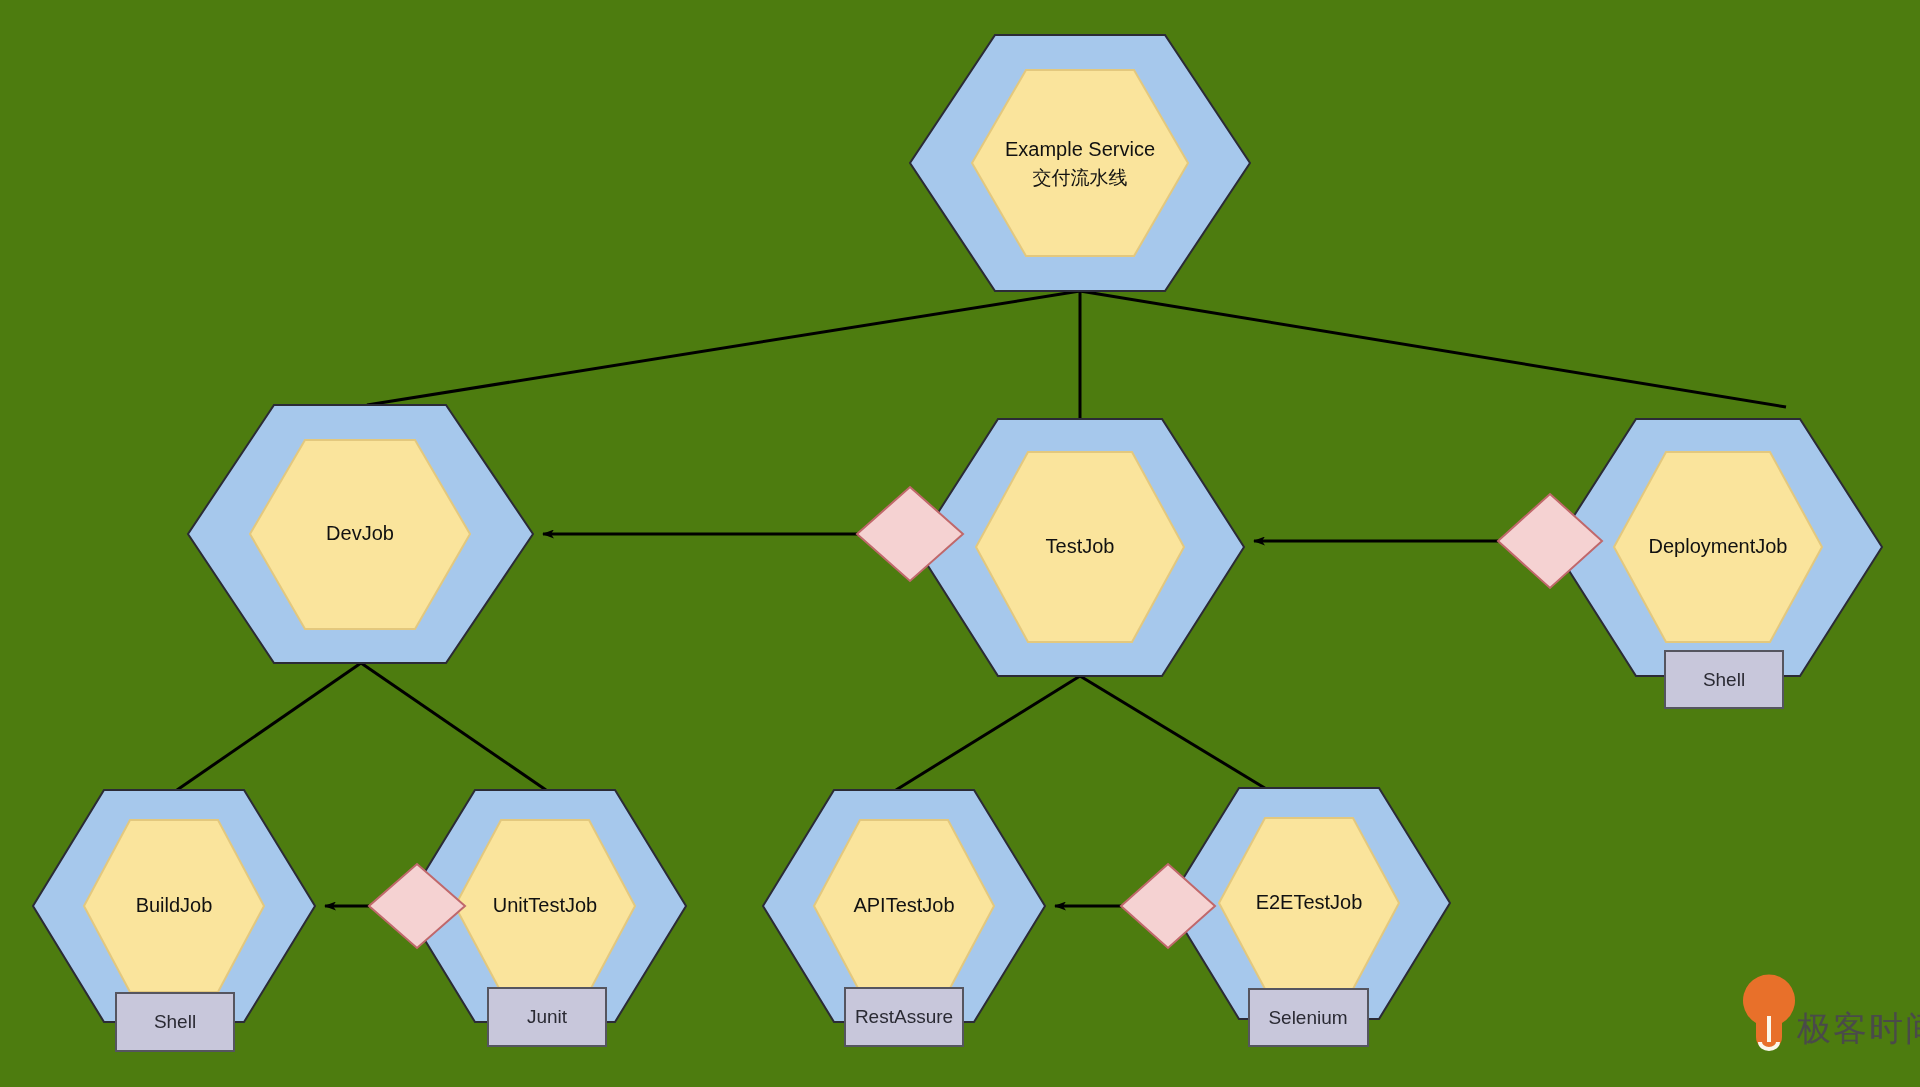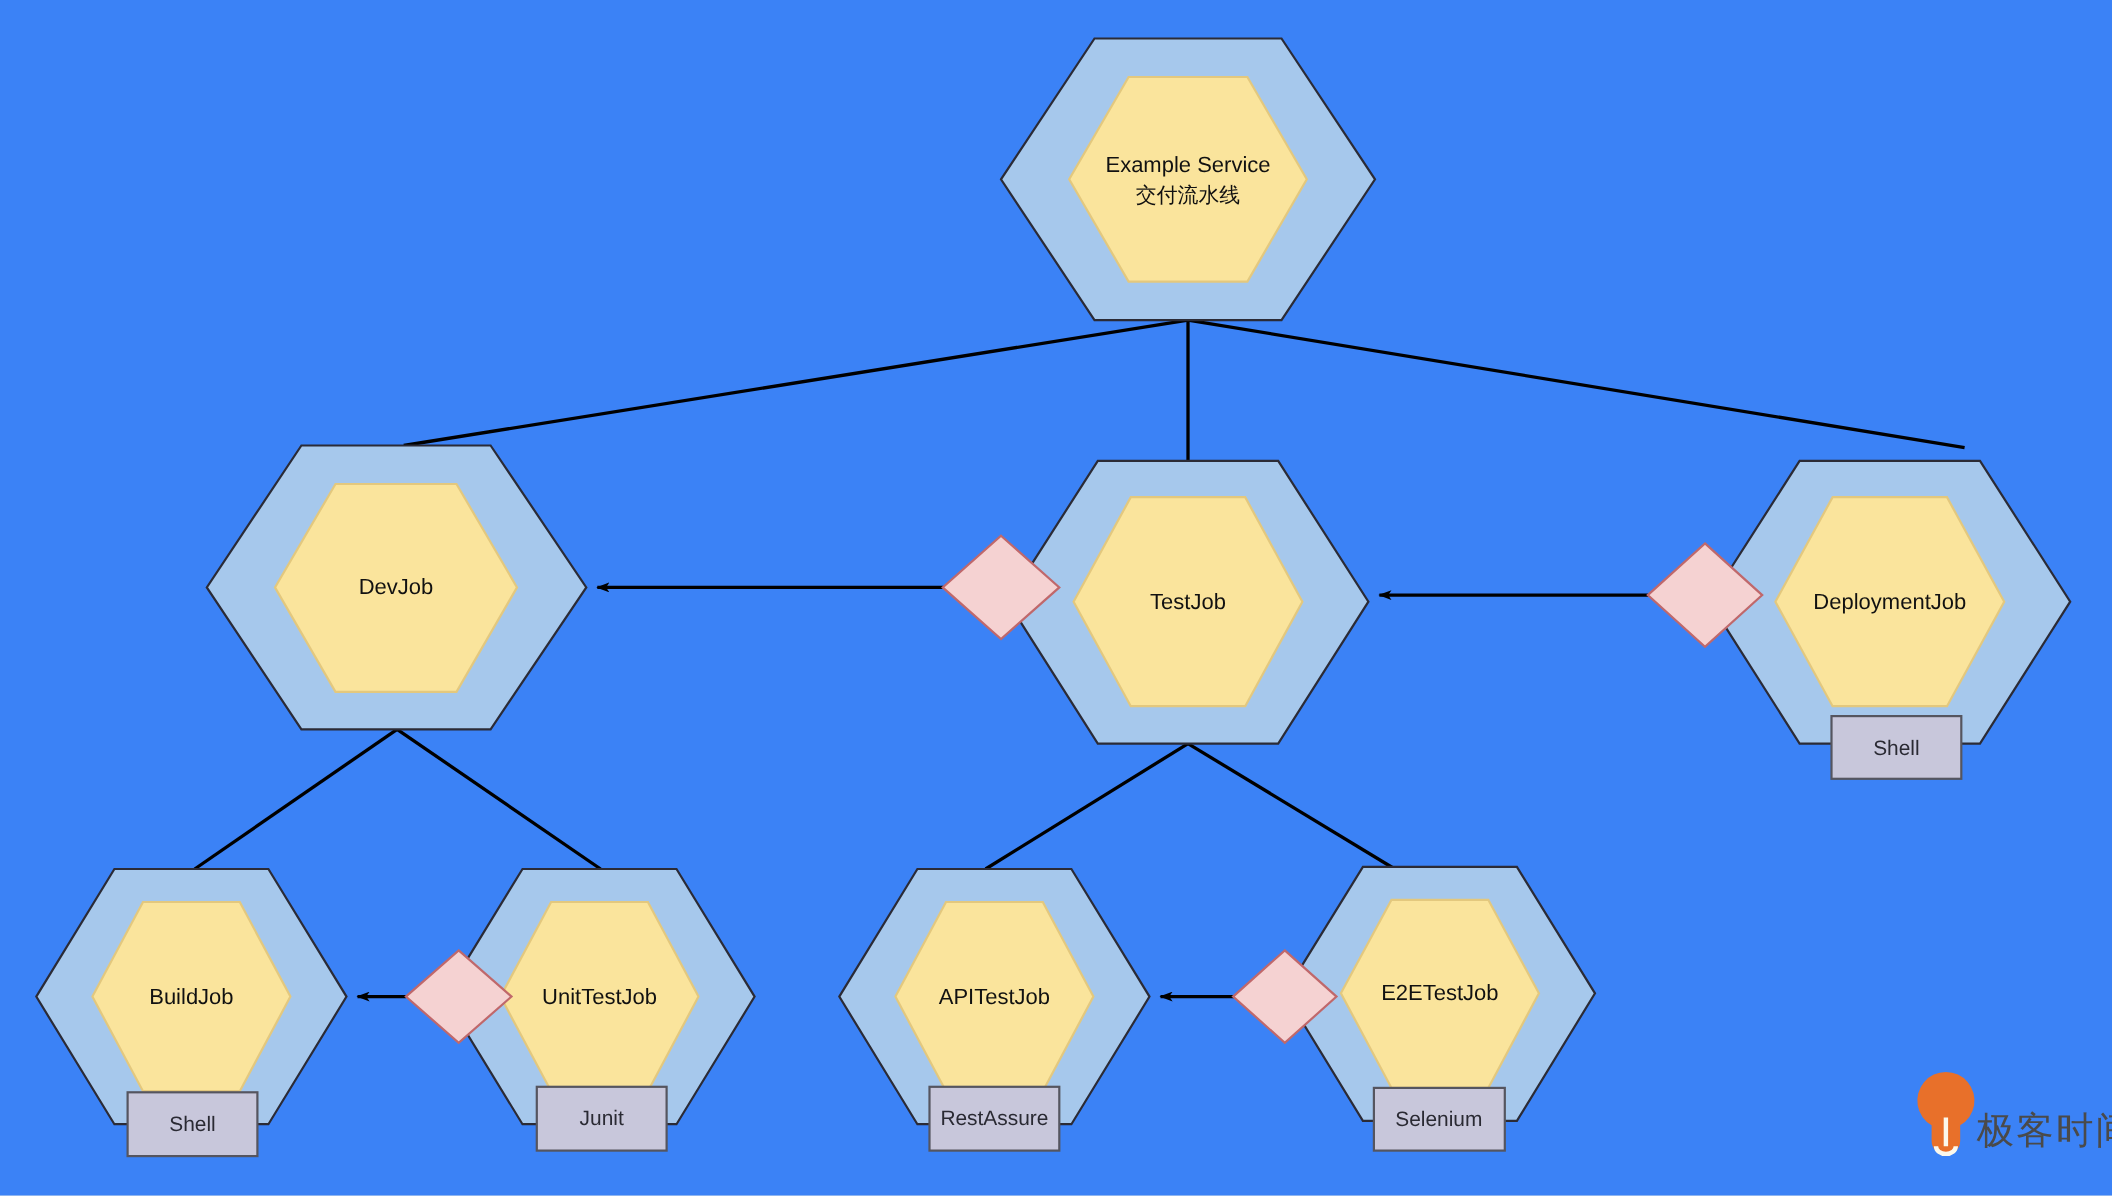--- a/index.html
+++ b/index.html
@@ -10,21 +10,21 @@
   body {
     width: 1920px;
     height: 1087px;
     overflow: hidden;
     font-family: "Liberation Sans", "DejaVu Sans", sans-serif;
   }
   #diagram-root {
     position: relative;
     width: 1920px;
     height: 1087px;
-    background: #3b82f6;
+    background: #4d7c0f;
   }
   svg#pipeline-svg {
     display: block;
     width: 1920px;
     height: 1087px;
   }
   .hex-outer {
     fill: #a6c8ec;
     stroke: #2b2b36;
     stroke-width: 2;

